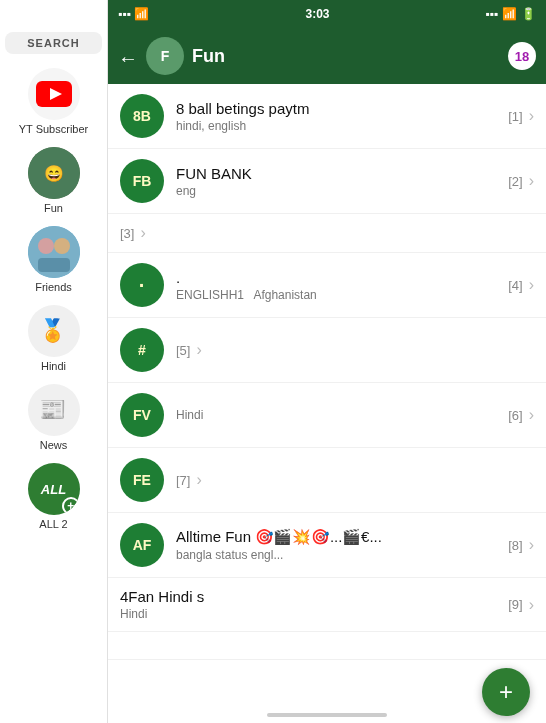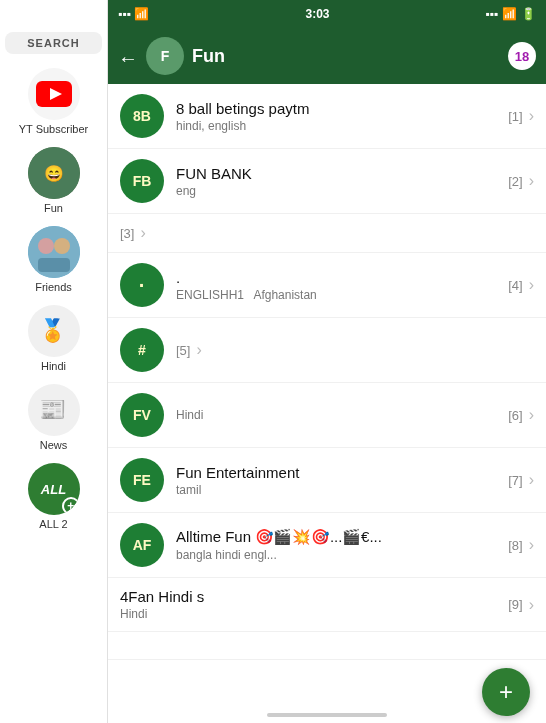--- a/index.html
+++ b/index.html
@@ -438,35 +438,31 @@
         <div class="item-sub">Hindi</div>
       </div>
       <div class="item-right">
         <span class="item-number">[6]</span>
         <span class="item-chevron">›</span>
       </div>
     </div>
 
     <div class="list-item">
       <div class="item-avatar">FE</div>
-      <div class="item-content">
-        <div class="item-name">Fun Entertainment</div>
-        <div class="item-sub">tamil</div>
-      </div>
       <div class="item-right">
         <span class="item-number">[7]</span>
         <span class="item-chevron">›</span>
       </div>
     </div>
 
     <div class="list-item">
       <div class="item-avatar">AF</div>
       <div class="item-content">
         <div class="item-name">Alltime Fun 🎯🎬💥🎯...🎬€...</div>
-        <div class="item-sub">bangla hindi engl...</div>
+        <div class="item-sub">bangla status engl...</div>
       </div>
       <div class="item-right">
         <span class="item-number">[8]</span>
         <span class="item-chevron">›</span>
       </div>
     </div>
 
     <div class="list-item">
       <div class="item-content">
         <div class="item-name">4Fan Hindi s</div>

